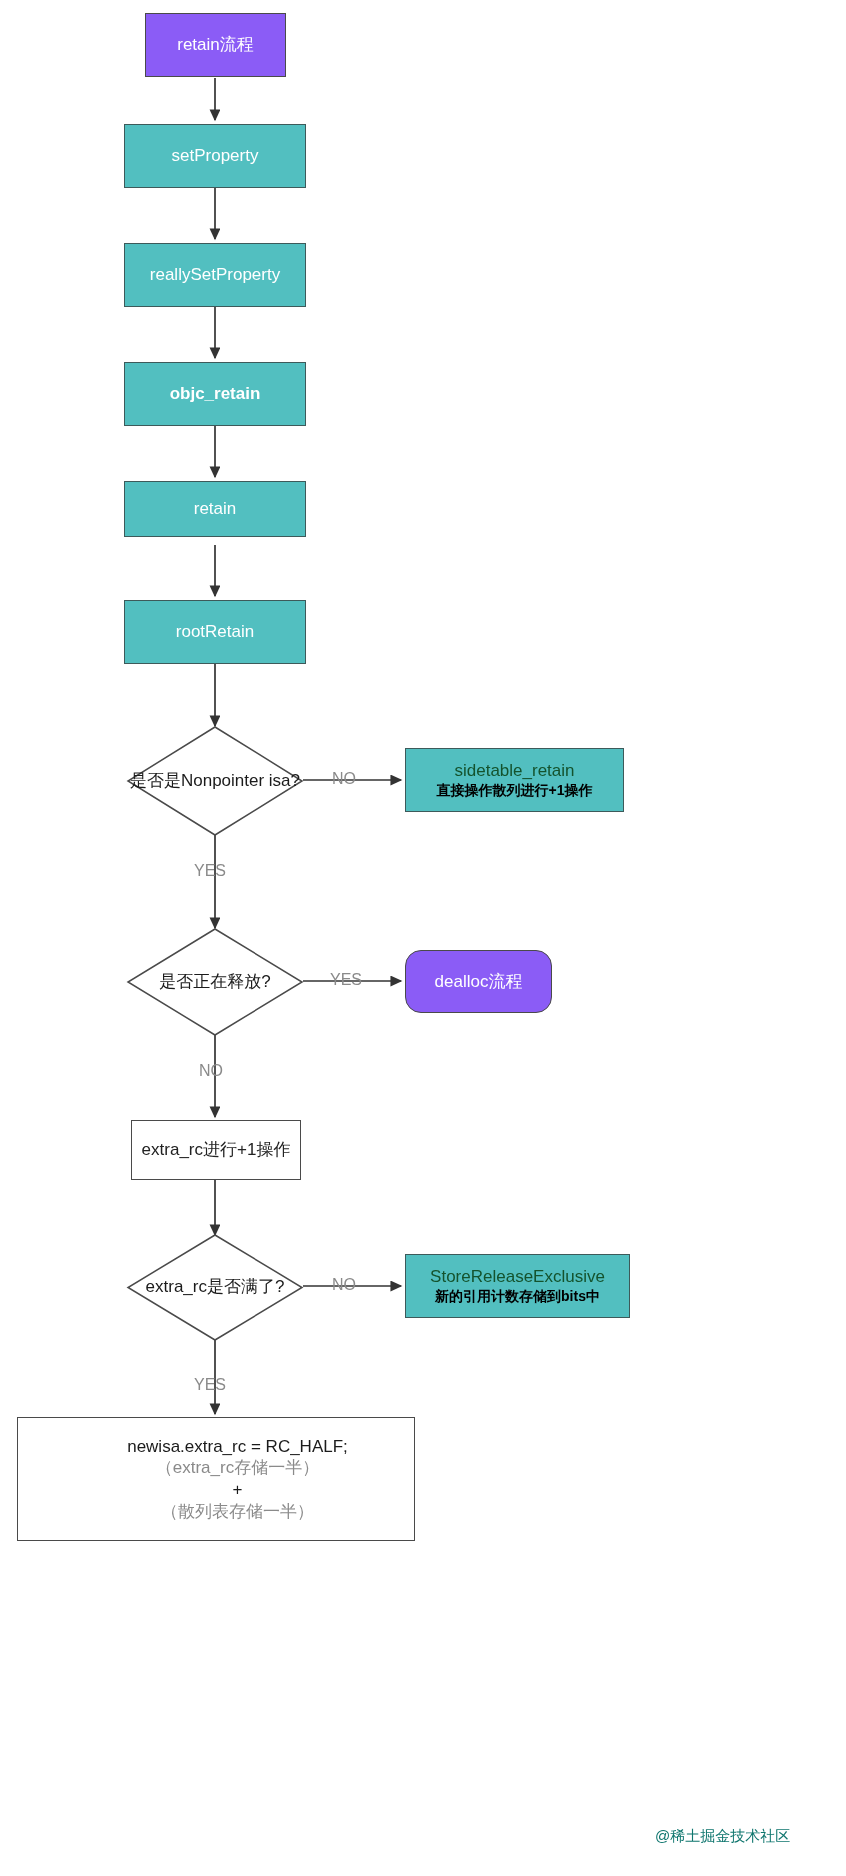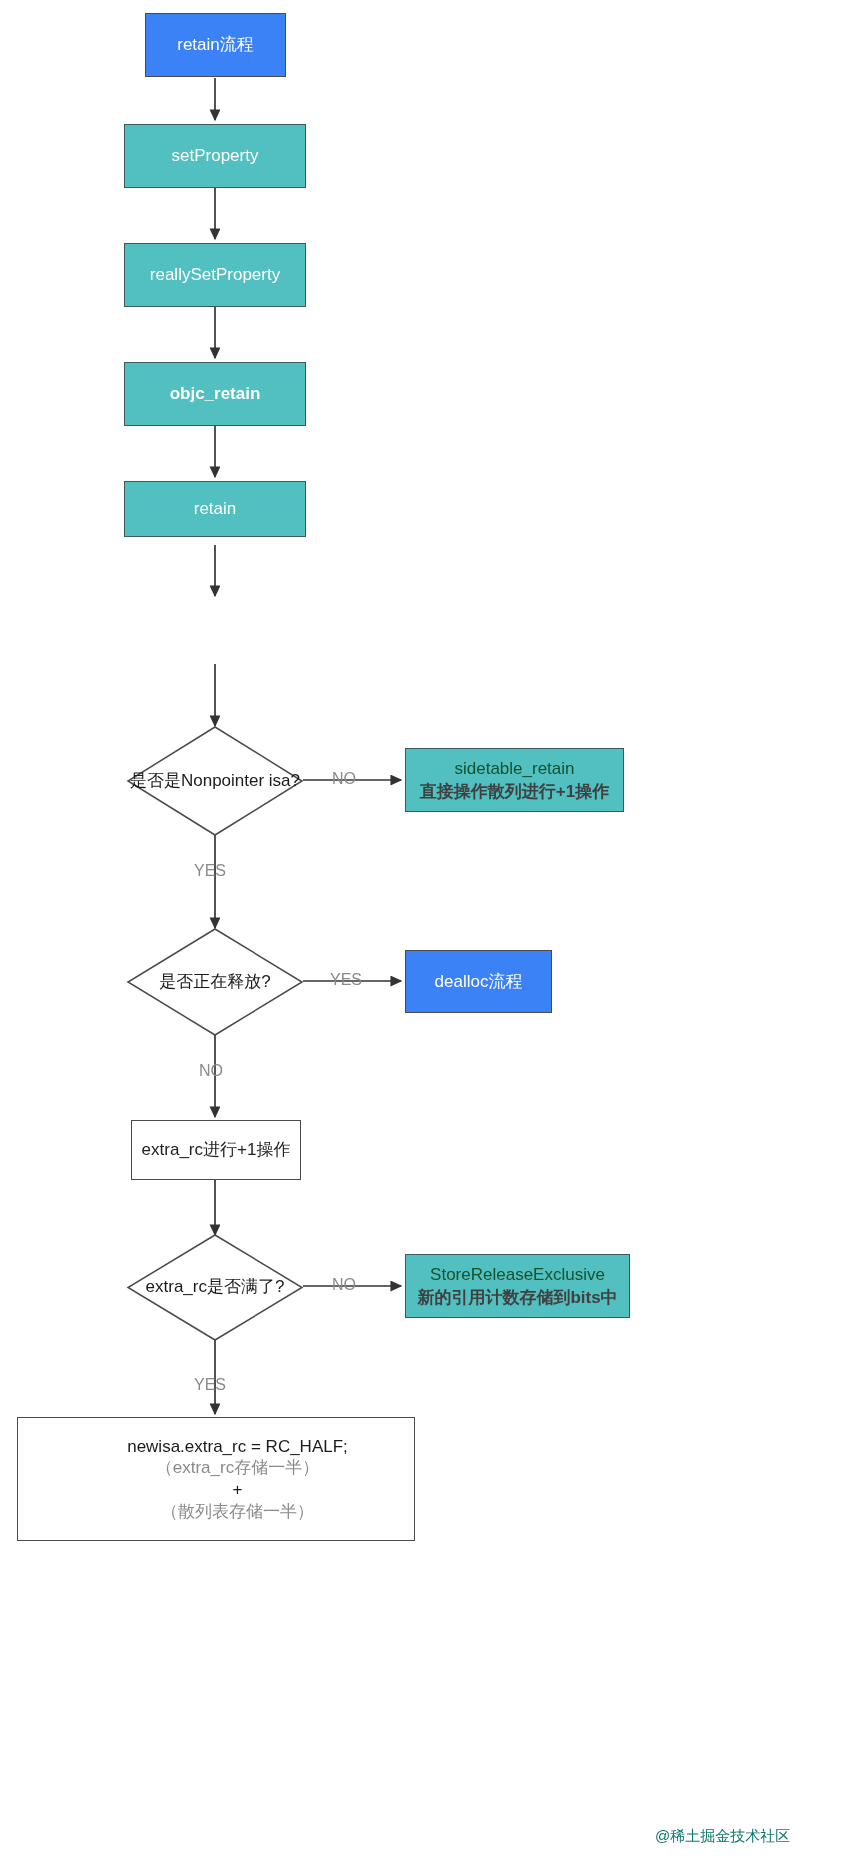--- a/index.html
+++ b/index.html
@@ -21,41 +21,41 @@
     position: absolute;
     box-sizing: border-box;
     display: flex;
     flex-direction: column;
     align-items: center;
     justify-content: center;
     text-align: center;
     line-height: 1.28;
   }
   .node.green {
-    background: #3b82f6;
+    background: #8b5cf6;
     border: 1.5px solid #4a4a4a;
     color: #ffffff;
     font-size: 17px;
   }
   .node.teal {
     background: #52BFC0;
     border: 1.5px solid #3d5a5a;
     color: #ffffff;
     font-size: 17px;
   }
   .node.plain {
     background: #ffffff;
     border: 1.5px solid #4a4a4a;
     color: #222222;
     font-size: 17px;
   }
   .node .line2 {
-    color: #404040;
+    color: #000000;
     font-weight: bold;
-    font-size: 17px;
+    font-size: 14px;
     margin-top: 1px;
   }
   .node.teal .line1 {
     color: #14532d;
   }
   .bigbox-line {
     display: block;
     font-size: 17px;
     color: #1b1b1b;
   }
@@ -166,20 +166,23 @@
   </div>
 
   <div class="node teal" style="left:124px; top:362px; width:182px; height:64px;font-weight:bold;">
     <span>objc_retain</span>
   </div>
 
   <div class="node teal" style="left:124px; top:481px; width:182px; height:56px;">
     <span>retain</span>
   </div>
 
+  <div class="node teal" style="left:124px; top:600px; width:182px; height:64px;">
+    <span>rootRetain</span>
+  </div>
 
   <div class="diamond" style="left:127px; top:726px; width:176px; height:110px;">
     <svg width="176" height="110" viewBox="0 0 176 110" xmlns="http://www.w3.org/2000/svg">
       <polygon points="88,1 175,55 88,109 1,55" fill="#ffffff" stroke="#4a4a4a" stroke-width="1.5"></polygon>
     </svg>
     <div class="dtext">
       <span>是否是</span>
       <span>Nonpointer isa?</span>
     </div>
   </div>
@@ -191,21 +194,21 @@
 
   <div class="diamond" style="left:127px; top:928px; width:176px; height:108px;">
     <svg width="176" height="108" viewBox="0 0 176 108" xmlns="http://www.w3.org/2000/svg">
       <polygon points="88,1 175,54 88,107 1,54" fill="#ffffff" stroke="#4a4a4a" stroke-width="1.5"></polygon>
     </svg>
     <div class="dtext">
       <span>是否正在释放?</span>
     </div>
   </div>
 
-  <div class="node green" style="left:405px; top:950px; width:147px; height:63px;">
+  <div class="node green" style="left:405px; top:950px; width:147px; height:63px;border-radius:16px;">
     <span>dealloc流程</span>
   </div>
 
   <div class="node plain" style="left:131px; top:1120px; width:170px; height:60px;">
     <span>extra_rc进行+1操作</span>
   </div>
 
   <div class="diamond" style="left:127px; top:1234px; width:176px; height:107px;">
     <svg width="176" height="107" viewBox="0 0 176 107" xmlns="http://www.w3.org/2000/svg">
       <polygon points="88,1 175,53.5 88,106 1,53.5" fill="#ffffff" stroke="#4a4a4a" stroke-width="1.5"></polygon>

